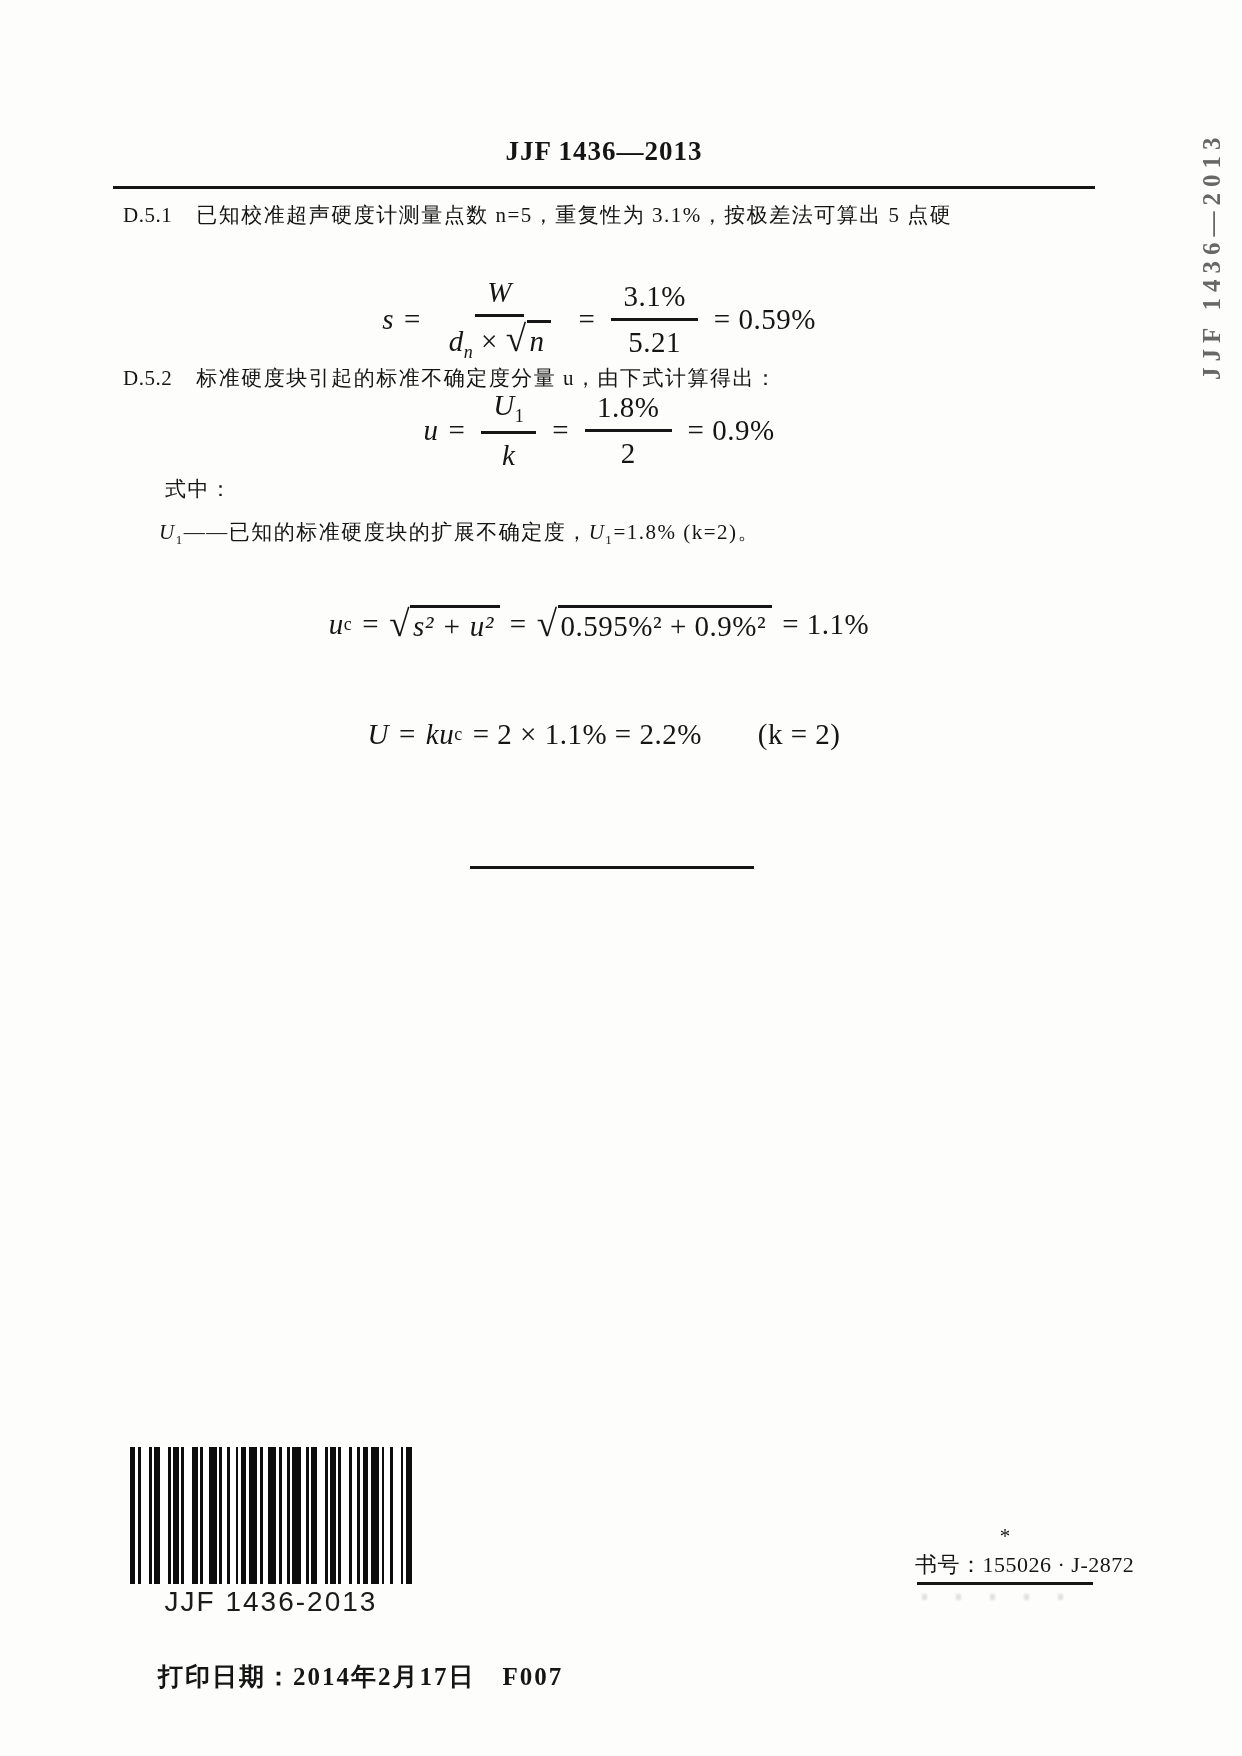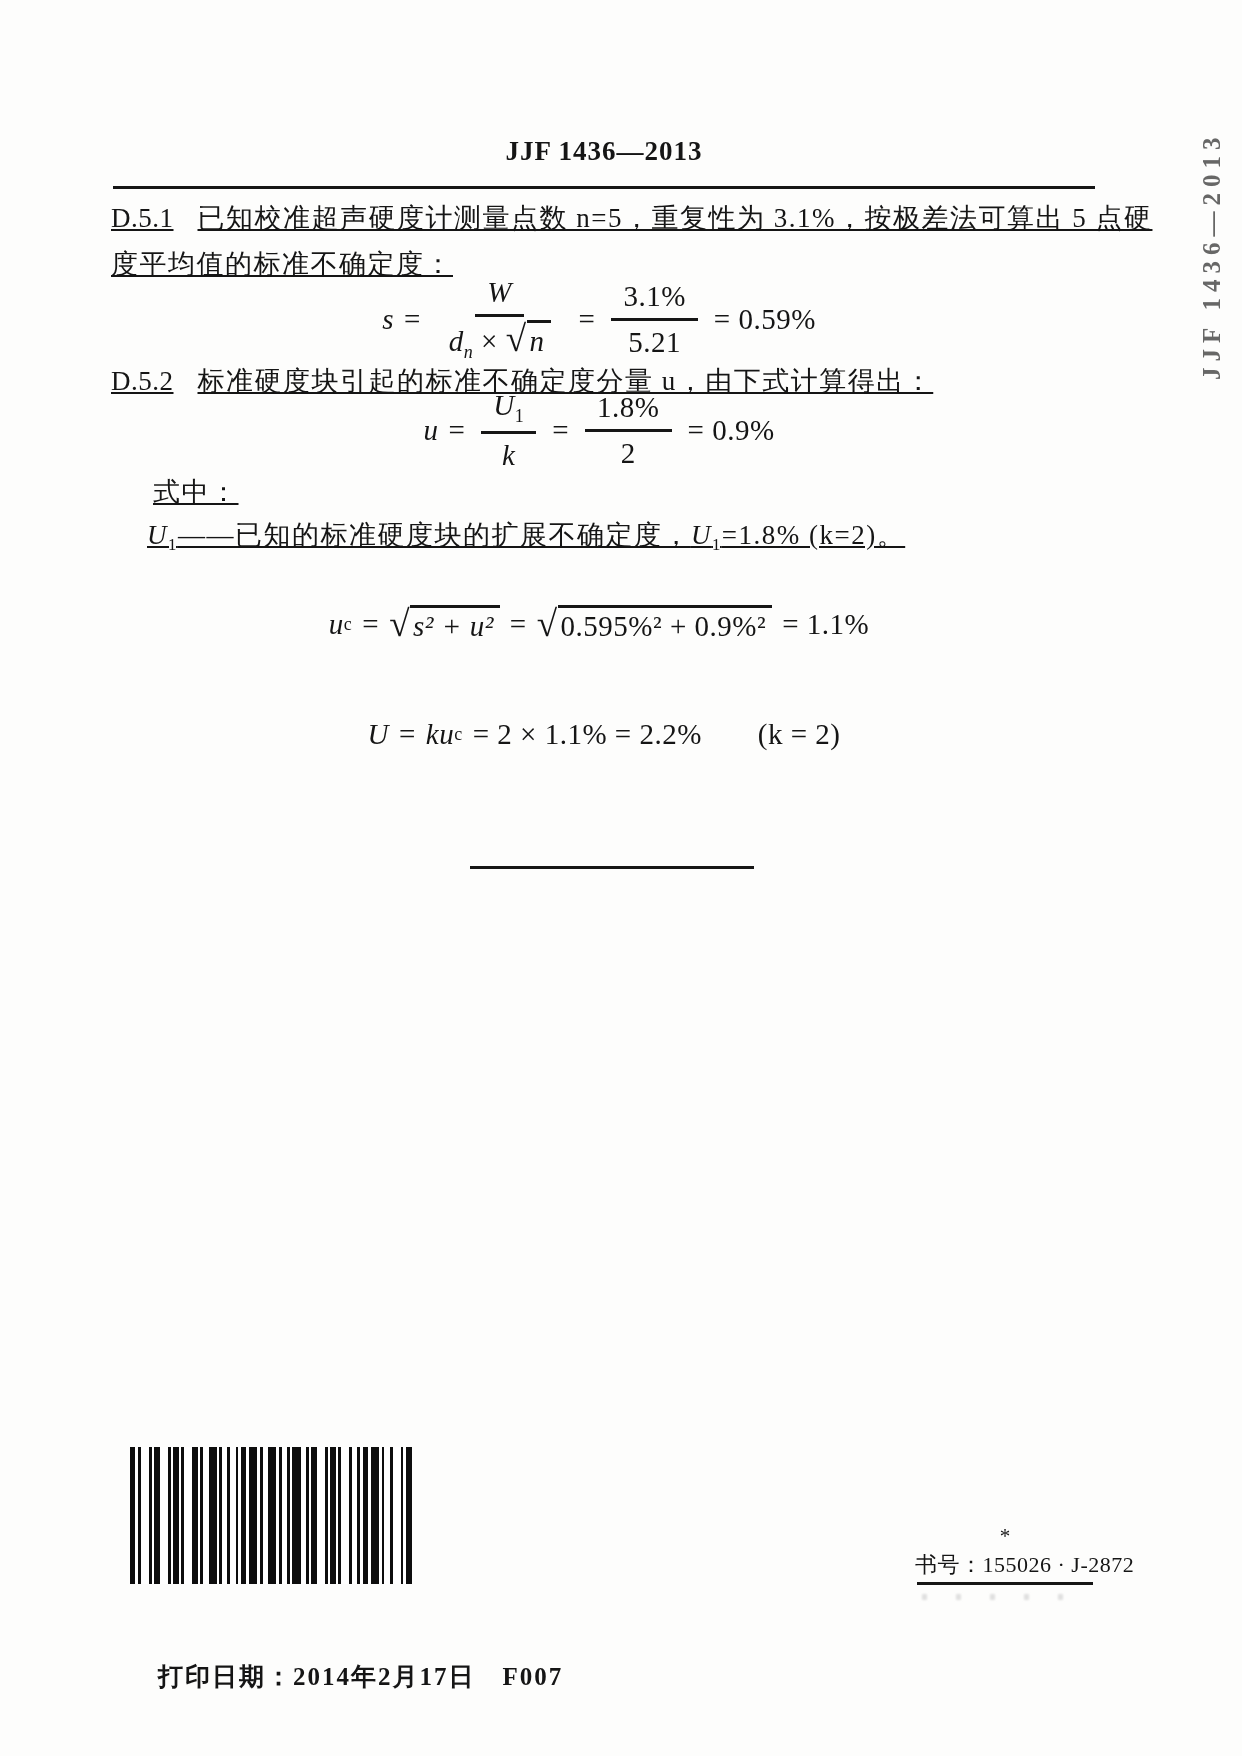--- a/index.html
+++ b/index.html
@@ -14,24 +14,23 @@
   }
   .abs{position:absolute;}
   .hline{position:absolute;background:#161616;}
   
   .doc-title{
     left:113px;top:136px;width:982px;
     text-align:center;font-size:27px;font-weight:bold;letter-spacing:1px;
   }
   
   .bodyline{
-    left:111px;width:982px;
-    font-size:27px;letter-spacing:1.5px;line-height:1.15;
+    left:123px;width:982px;
+    font-size:21px;letter-spacing:1.5px;line-height:1.15;
     white-space:nowrap;
-    text-decoration:underline;
   }
   .sec-label{margin-right:24px;letter-spacing:0.5px;}
   .ind{padding-left:42px;}
   .it{font-style:italic;}
   sub{font-size:0.62em;font-style:italic;}
   
   .formula{
     left:113px;width:982px;
     display:flex;align-items:center;justify-content:center;
     font-size:29px;letter-spacing:0.5px;white-space:nowrap;
@@ -89,23 +88,20 @@
 <body>
 
 <div class="page">
 
   <div class="abs doc-title">JJF 1436—2013</div>
   <div class="hline" style="left:113px;top:186px;width:982px;height:3px;"></div>
 
   <div class="abs bodyline" style="top:203px;">
     <span class="sec-label">D.5.1</span><span>已知校准超声硬度计测量点数 n=5，重复性为 3.1%，按极差法可算出 5 点硬</span>
   </div>
-  <div class="abs bodyline" style="top:249px;">
-    <span>度平均值的标准不确定度：</span>
-  </div>
 
   <div class="abs formula" style="top:288px;height:62px;">
     <span class="it">s</span>
     <span class="eq">=</span>
     <span class="frac">
       <span class="num it">W</span>
       <span class="den"><span class="it">d</span><sub>n</sub><span> × </span><span class="rsign">√</span><span class="rbody it">n</span></span>
     </span>
     <span class="eq">=</span>
     <span class="frac">
@@ -227,20 +223,21 @@
       <span style="display: block; height: 100%; flex: 0 0 2.88462%; background: rgb(13, 13, 13);"></span>
       <span style="display: block; height: 100%; flex: 0 0 0.961538%; background: transparent;"></span>
       <span style="display: block; height: 100%; flex: 0 0 0.961538%; background: rgb(13, 13, 13);"></span>
       <span style="display: block; height: 100%; flex: 0 0 1.92308%; background: transparent;"></span>
       <span style="display: block; height: 100%; flex: 0 0 0.961538%; background: rgb(13, 13, 13);"></span>
       <span style="display: block; height: 100%; flex: 0 0 2.88462%; background: transparent;"></span>
       <span style="display: block; height: 100%; flex: 0 0 0.961538%; background: rgb(13, 13, 13);"></span>
       <span style="display: block; height: 100%; flex: 0 0 0.961538%; background: transparent;"></span>
       <span style="display: block; height: 100%; flex: 0 0 1.92308%; background: rgb(13, 13, 13);"></span>
     </div>
+  <div class="abs barcode-label">JJF 1436-2013</div>
 
   <div class="abs star">*</div>
   <div class="abs book-number">书号：155026 · J-2872</div>
   <div class="hline colophon-rule"></div>
   <div class="abs smudge"></div>
 
   <div class="abs print-line">打印日期：2014年2月17日　F007</div>
 
   <div class="abs spine">JJF 1436—2013</div>
 

